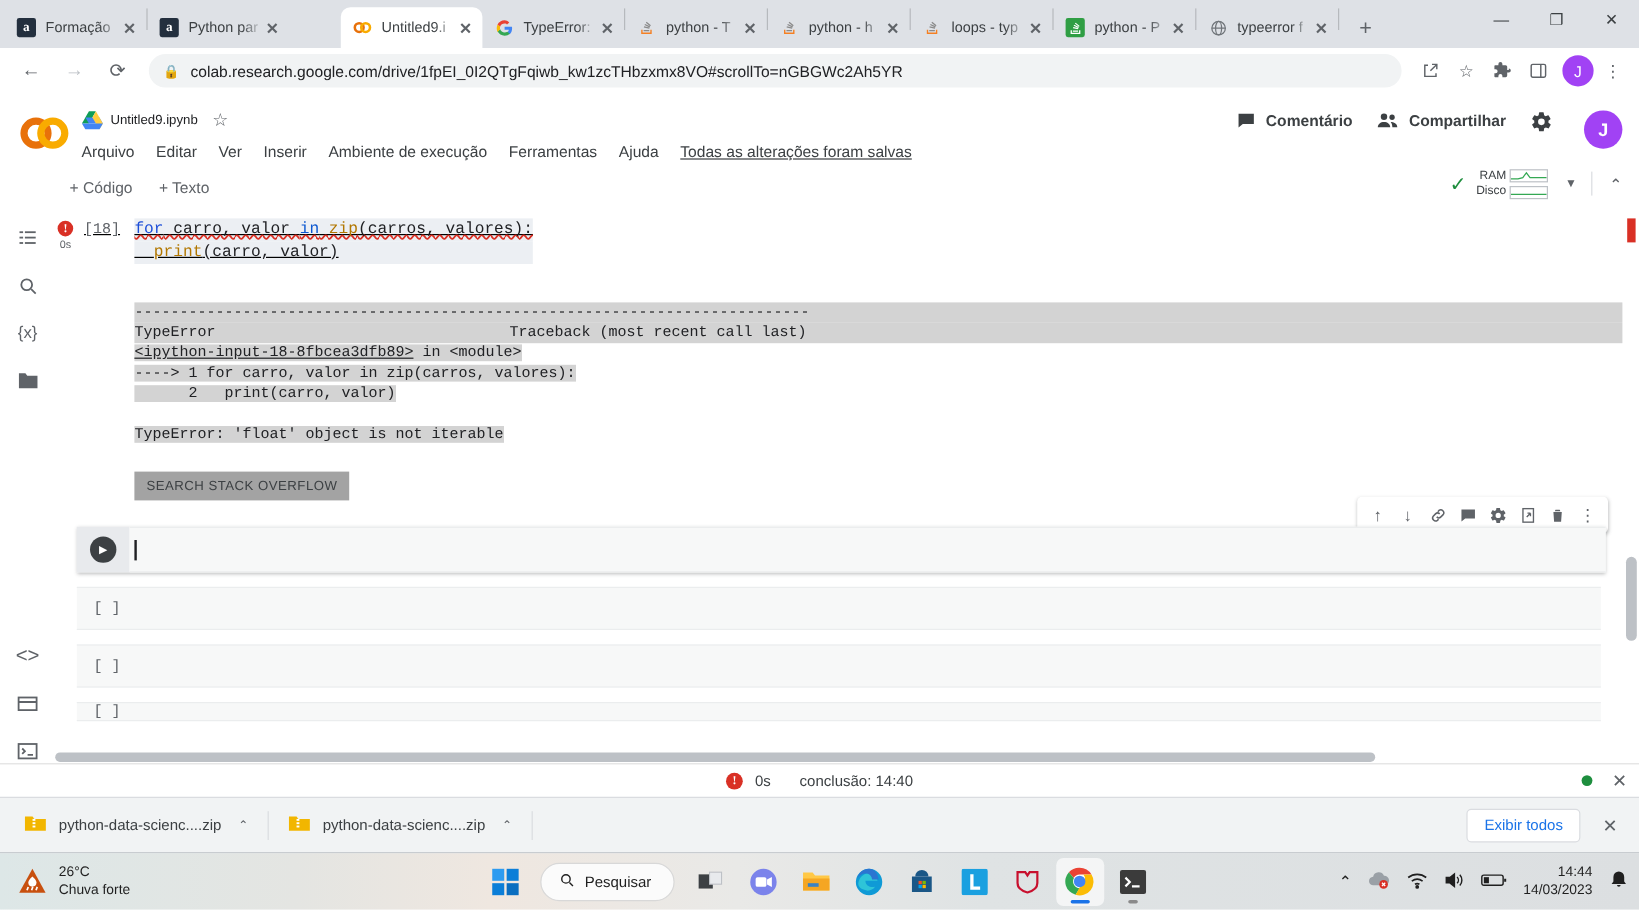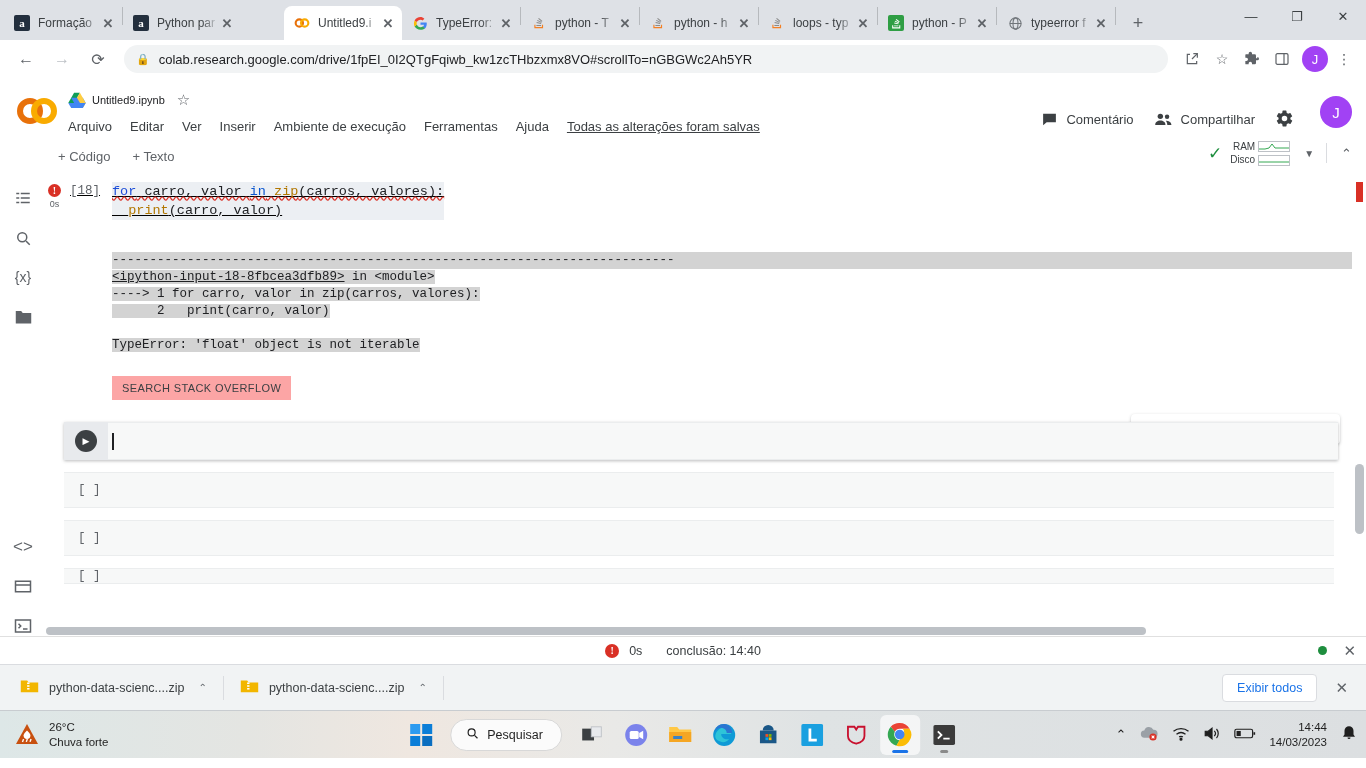--- a/index.html
+++ b/index.html
@@ -103,21 +103,21 @@
     display:flex; align-items:center; justify-content:center;
   }
   .colab-titlewrap { margin-left: 8px; flex: 1; }
   .title-row { display: flex; align-items: center; height: 28px; }
   .drive-ico { width: 18px; height: 16px; margin-right: 6px; }
   .nb-title { font-size: 11px; color: #202124; }
   .star { margin-left: 12px; color:#5f6368; font-size: 15px;}
   .menu-row { display: flex; align-items: center; height: 24px; font-size: 13px; color: #3c4043; }
   .menu-row > span { margin-right: 18px; }
   .saved { text-decoration: underline; color:#3c4043;}
-  .hdr-right { display: flex; align-items: flex-end; height: 36px; margin-top: 6px;}
+  .hdr-right { display: flex; align-items: flex-start; height: 36px; margin-top: 6px; font-weight: bold;}
   .hdr-btn { display: flex; align-items: center; font-size: 13px; color: #3c4043; margin-left: 20px;}
   .hdr-btn .ic { margin-right: 8px; display:flex; }
   .avatar-lg {
     width: 32px; height: 32px; border-radius: 50%;
     background: #a142f4; color: #fff; font-size: 15px;
     display: flex; align-items: center; justify-content: center;
     margin-left: 18px;
   }
 
   .colab-subbar {
@@ -172,21 +172,21 @@
   .pl { color: #202124; }
   .squiggle {
     text-decoration: underline wavy #d93025;
     text-decoration-skip-ink: none;
   }
 
   .out-block { font-family:"Liberation Mono", monospace; font-size: 12.5px; line-height: 17px; color:#202124; white-space: pre; }
   .out-hl { background: #d3d3d3; }
   .out-link { text-decoration: underline; }
   .so-btn {
-    display: inline-block; background: #fca5a5; color: #3c4043;
+    display: inline-block; background: #a3a3a3; color: #3c4043;
     font-size: 11px; letter-spacing: .4px; padding: 6px 10px;
     border-radius: 0; font-family:"Liberation Sans", sans-serif;
   }
 
   
   .active-cell {
     position: relative; margin-left: 18px; margin-right: 14px;
     height: 38px; display: flex; align-items: stretch;
     box-shadow: 0 1px 3px rgba(60,64,67,.35);
     background: #fff;
@@ -576,20 +576,21 @@
       <div style="display:flex; align-items:flex-start;text-decoration:underline;">
         <span class="prompt" style="width:42px; flex:none; padding-top:2px;">[18]</span>
         <div>
           <div class="code-line hl squiggle"><span class="kw">for</span><span class="pl"> carro, valor </span><span class="kw2">in</span><span class="fn"> zip</span><span class="pl">(carros, valores):</span></div>
           <div class="code-line hl"><span class="pl">  </span><span class="fn">print</span><span class="pl">(carro, valor)</span></div>
         </div>
       </div>
 
       <div style="margin-left:42px; margin-top:32px;">
         <div class="out-block out-hl">---------------------------------------------------------------------------</div>
+        <div class="out-block out-hl"><span>TypeError</span><span style="display:inline-block;width:245px;"></span><span>Traceback (most recent call last)</span></div>
         <div class="out-block"><span class="out-hl out-link">&lt;ipython-input-18-8fbcea3dfb89&gt;</span><span class="out-hl"> in &lt;module&gt;</span></div>
         <div class="out-block"><span class="out-hl">----&gt; 1 for carro, valor in zip(carros, valores):</span></div>
         <div class="out-block"><span class="out-hl">      2   print(carro, valor)</span></div>
         <div class="out-block" style="height:17px;"> </div>
         <div class="out-block"><span class="out-hl">TypeError: 'float' object is not iterable</span></div>
         <div style="margin-top:22px;">
           <span class="so-btn">SEARCH STACK OVERFLOW</span>
         </div>
       </div>
     </div>

